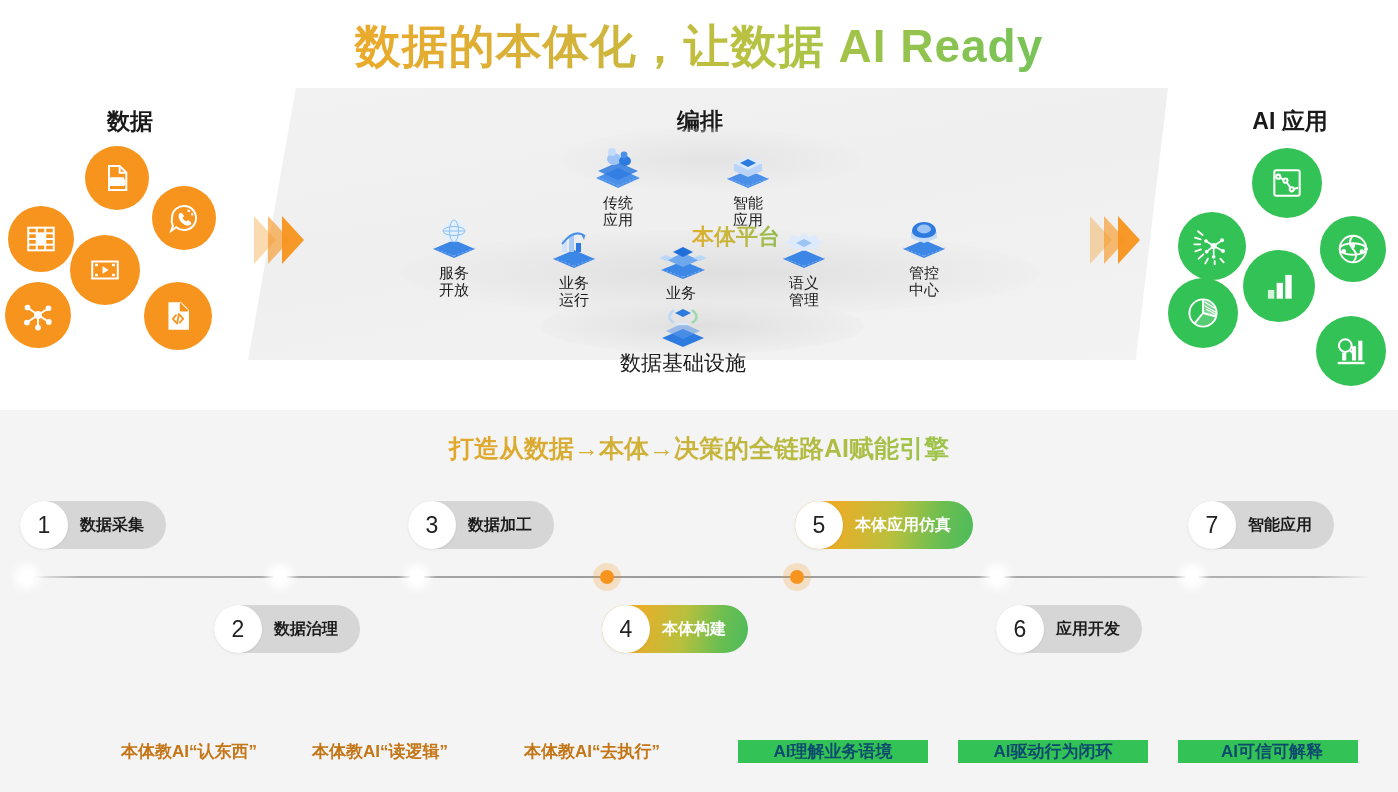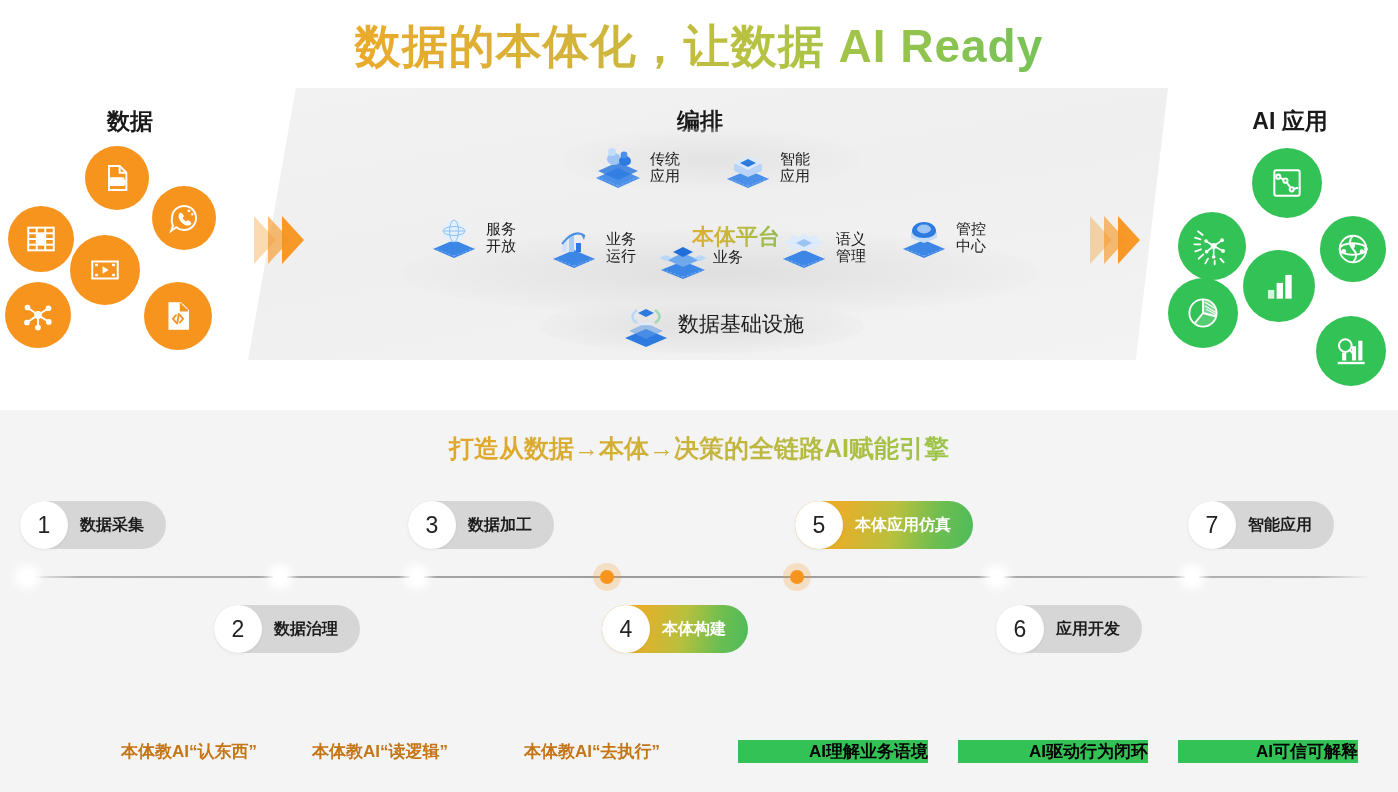--- a/index.html
+++ b/index.html
@@ -58,21 +58,21 @@
   
   .circ {
     position:absolute; border-radius:50%;
     display:flex; align-items:center; justify-content:center;
   }
   .circ svg { display:block; }
   .orange { background:#F7941E; }
   .green  { background:#33C255; }
 
   
-  .node { position:absolute; display:flex; align-items:center; gap:6px; }
+  .node { position:absolute; display:flex; align-items:center; gap:6px;flex-direction:column; }
   .node .nlabel {
     font-size:15px; font-weight:500; color:#1c1c1c; line-height:1.15;
     white-space:pre-line;
   }
   .iso { position:relative; width:52px; height:42px; flex:0 0 auto; }
 
   .platform-label {
     position:absolute; top:134px; left:651px; width:170px; text-align:center;
     font-size:22px; font-weight:700; white-space:nowrap;
     background: linear-gradient(90deg,#F5A623 0%, #C9B63C 45%, #63C158 100%);
@@ -133,21 +133,21 @@
     font-size:23px; font-weight:400; color:#222;
     flex:0 0 auto; margin-right:12px;
     box-shadow:0 1px 3px rgba(0,0,0,.07);
   }
 
   .cap {
     position:absolute; top:330px; font-size:17px; font-weight:700;
     white-space:nowrap; text-align:center;
   }
   .cap.amber { color:#C47516; }
-  .cap.green { color:#000000;text-align:right; }
+  .cap.green { color:#0c4a6e; }
 </style>
 </head>
 <body>
 
 <div class="page">
 
   <div class="main-title">数据的本体化，让数据 AI Ready</div>
 
   <div class="top-band">
 

